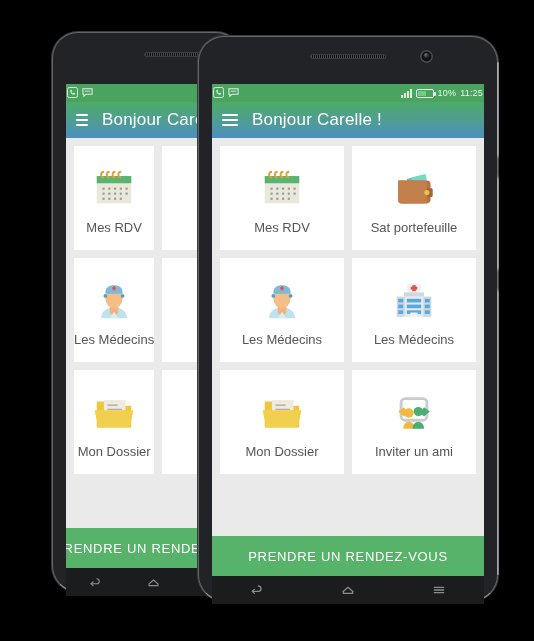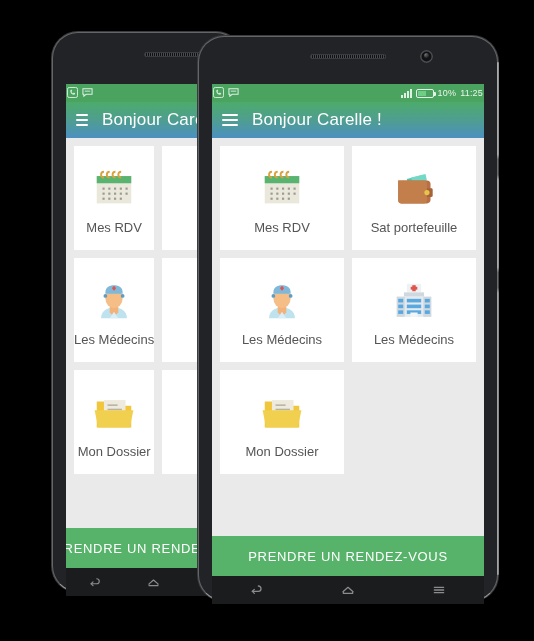--- a/index.html
+++ b/index.html
@@ -499,20 +499,34 @@
                 <rect x="23" y="20" width="14" height="2.2"></rect>
                 <rect x="23" y="26" width="20" height="2.2"></rect>
                 <rect x="23" y="32" width="20" height="2.2"></rect>
               </g>
               <path d="M5 28h54l-5 24H10z" fill="#f2d04f"></path>
             </svg>
           </div>
           <div class="card-label">Mon Dossier</div>
         </div>
 
+        <div class="card">
+          <div class="icon-wrap">
+            <svg width="46" height="46" viewBox="0 0 64 64">
+              <rect x="14" y="12" width="36" height="30" rx="6" fill="none" stroke="#c9cdd0" stroke-width="4"></rect>
+              <path d="M10 30l8-6 6 8-6 5z" fill="#f0b93f"></path>
+              <path d="M54 30l-8-6-6 8 6 5z" fill="#4aae72"></path>
+              <circle cx="25" cy="32" r="6.5" fill="#f0b93f"></circle>
+              <path d="M17 54c0-6 3.5-10 8-10s8 4 8 10z" fill="#f0b93f"></path>
+              <circle cx="38" cy="30" r="6.5" fill="#4aae72"></circle>
+              <path d="M30 54c0-6 3.5-10 8-10s8 4 8 10z" fill="#4aae72"></path>
+            </svg>
+          </div>
+          <div class="card-label">Inviter un ami</div>
+        </div>
       </div>
 
       <div class="cta">PRENDRE UN RENDEZ-VOUS</div>
     </div>
 
     <div class="navbar navbar-front">
       <div class="navbtn">
         <svg width="16" height="16" viewBox="0 0 24 24" fill="none" stroke="#8b8c8e" stroke-width="1.9" stroke-linecap="round">
           <path d="M5 14h9a4 4 0 0 0 0-8"></path>
             <path d="M8 11l-3 3 3 3"></path>

